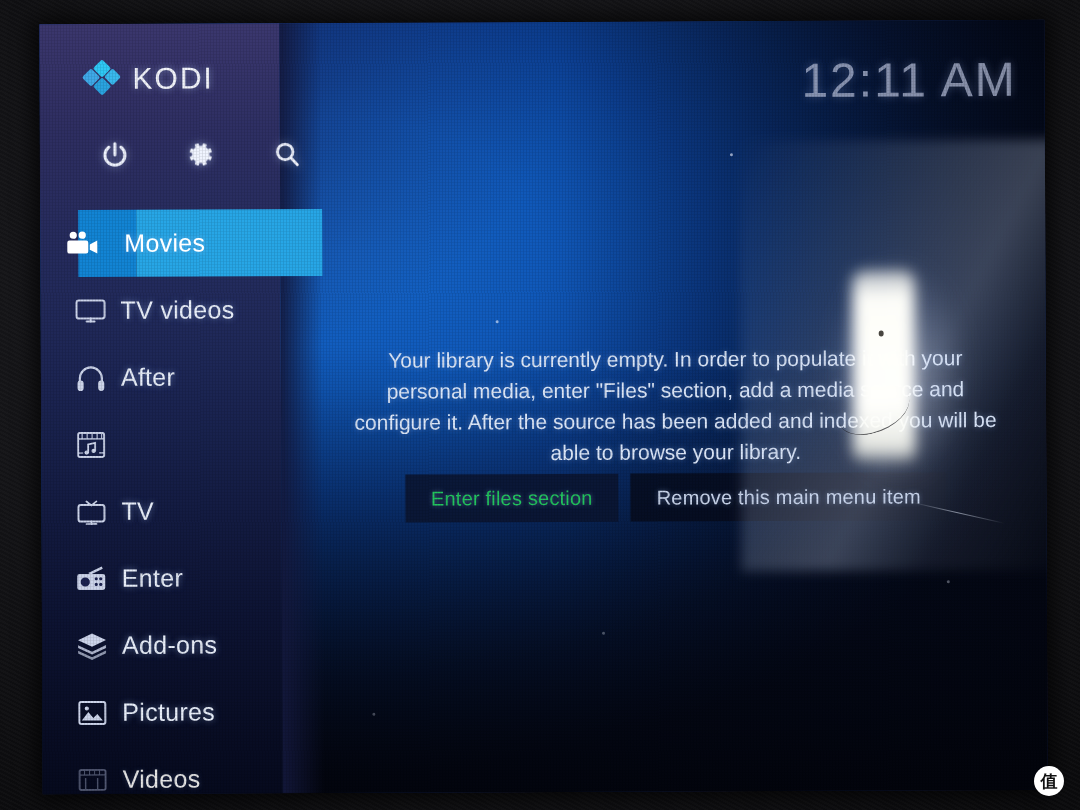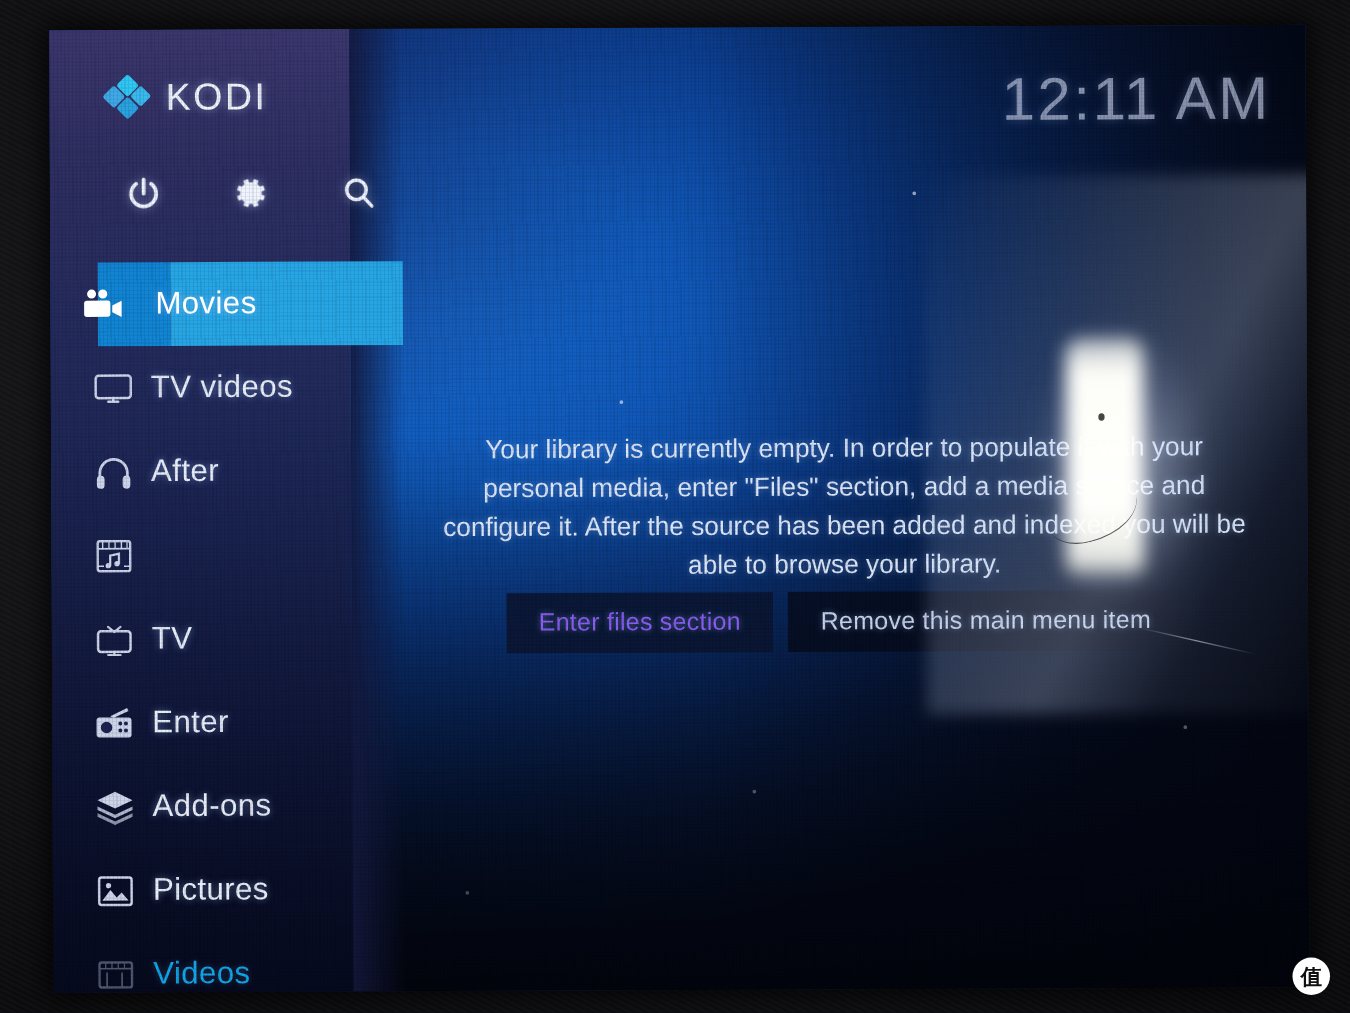--- a/index.html
+++ b/index.html
@@ -100,21 +100,21 @@
   }
   .menu-item .mi-icon {
     width:60px; min-width:60px; display:flex; align-items:center; justify-content:center;
     margin-left:20px;
   }
   .menu-item .mi-label {
     color:#e8eef9; font-size:25px; letter-spacing:.3px;
     text-shadow:0 0 6px rgba(170,200,255,.5);
   }
   .menu-item.selected .mi-label { color:#ffffff; }
-  .menu-item.dim .mi-label { color:#0ea5e9; text-shadow:0 0 5px rgba(120,150,210,.35); }
+  .menu-item.dim .mi-label { color:#e5e5e5; text-shadow:0 0 5px rgba(120,150,210,.35); }
   .menu-item.dim svg { opacity:.55; }
 
   
   .sel-icon-block {
     position:absolute; left:38px; top:0; width:58px; height:100%;
     background:#1284d4;
   }
   .sel-text-block {
     position:absolute; left:96px; top:0; width:186px; height:100%;
     background:#27a6e6;
@@ -137,21 +137,21 @@
   .btn-row {
     position:absolute; left:0; right:18px; top:452px;
     display:flex; justify-content:center; gap:12px;
   }
   .btn {
     height:48px; display:flex; align-items:center; justify-content:center;
     padding:0 26px; font-size:20px; color:#dfe9fa; letter-spacing:.2px;
     text-shadow:0 0 5px rgba(160,195,255,.45);
     background:rgba(8,16,40,.72);
   }
-  .btn.focused { background:rgba(10,20,48,.88); color:#8b5cf6; }
+  .btn.focused { background:rgba(10,20,48,.88); color:#22c55e; }
   .btn.muted { color:#c8d4ea; background:rgba(6,10,26,.78); }
 
   
   .glare {
     position:absolute; left:812px; top:250px; width:62px; height:192px;
     background:
       linear-gradient(to bottom, rgba(255,255,248,.60) 0%, rgba(255,255,250,.99) 14%,
                       rgba(255,255,252,1) 70%, rgba(255,255,245,.85) 92%, rgba(255,255,240,.25) 100%);
     border-radius:12px 12px 10px 10px;
     filter: blur(7px);

